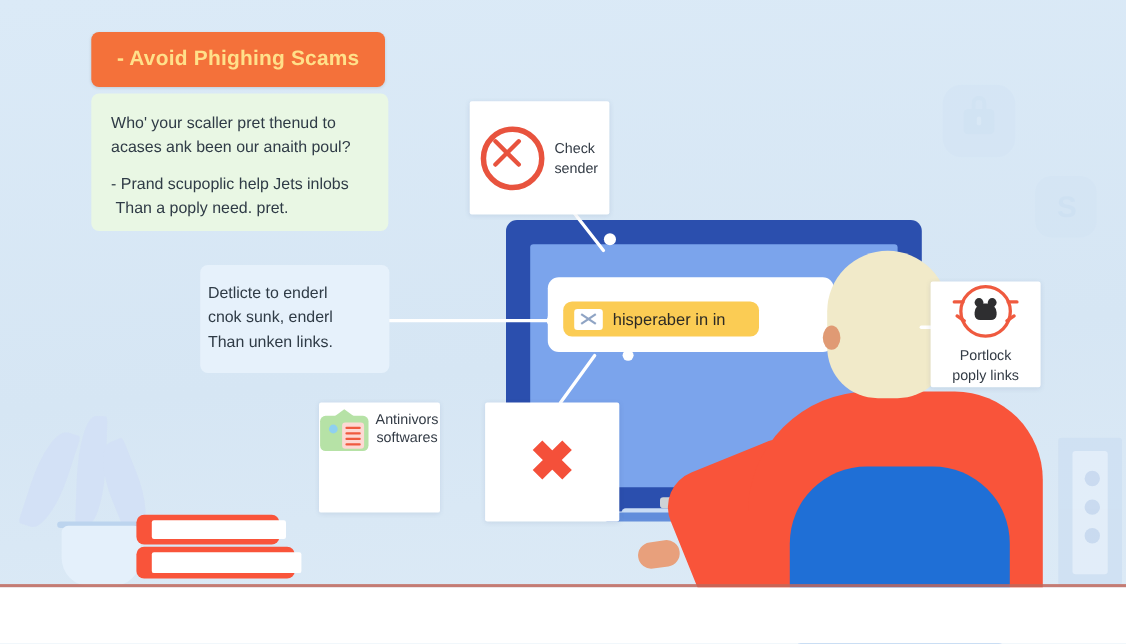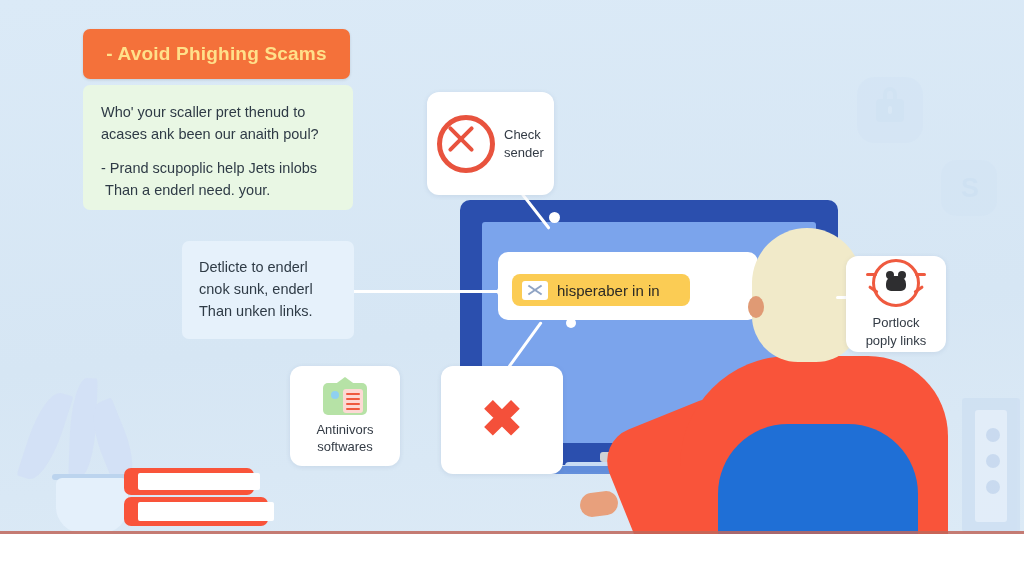--- a/index.html
+++ b/index.html
@@ -90,45 +90,45 @@
   .banner span{font-size:19px;font-weight:bold;color:#ffe08a;letter-spacing:.2px;}
 
   
   .note{position:absolute;left:83px;top:85px;width:270px;height:125px;background:#e9f7e4;border-radius:7px;
         padding:16px 18px;box-sizing:border-box;}
   .note p{margin:0;font-size:14.5px;line-height:1.55;color:#2f3b46;}
   .note p.p2{margin-top:11px;}
 
   
   .callout{position:absolute;left:182px;top:241px;width:172px;height:98px;background:#e6f1fb;border-radius:7px;
-           padding:15px 17px;box-sizing:border-box;}
+           padding:15px 7px;box-sizing:border-box;}
   .callout p{margin:0;font-size:14.5px;line-height:1.52;color:#2f3b46;}
 
   
-  .card{position:absolute;background:#ffffff;border-radius:12px;box-shadow:0 1px 5px rgba(40,70,120,.10);}
+  .card{position:absolute;background:#ffffff;border-radius:2px;box-shadow:0 1px 5px rgba(40,70,120,.10);}
   .card .lbl{font-size:13px;line-height:1.32;color:#333b45;text-align:center;}
 
   .card-sender{left:427px;top:92px;width:127px;height:103px;display:flex;align-items:center;justify-content:center;gap:9px;padding:0 10px;box-sizing:border-box;}
   .circle-x{width:48px;height:48px;border-radius:50%;border:5px solid #e8533e;position:relative;flex:none;}
   .circle-x:before,.circle-x:after{content:"";position:absolute;left:17px;top:2px;width:4px;height:34px;background:#e8533e;border-radius:2px;}
   .circle-x:before{transform:rotate(45deg);}
   .circle-x:after{transform:rotate(-45deg);}
   .card-sender .lbl{text-align:left;}
 
   .card-lock{left:846px;top:256px;width:100px;height:96px;display:flex;flex-direction:column;align-items:center;justify-content:center;gap:7px;padding:6px;box-sizing:border-box;}
   .bug{width:42px;height:42px;border-radius:50%;border:3px solid #ef5a3f;position:relative;flex:none;
        display:flex;align-items:center;justify-content:center;}
   .bug .bd{width:20px;height:15px;background:#2e2e30;border-radius:8px 8px 5px 5px;position:relative;}
   .bug .bd:before,.bug .bd:after{content:"";position:absolute;top:-5px;width:8px;height:8px;background:#2e2e30;border-radius:50%;}
   .bug .bd:before{left:0px;} .bug .bd:after{right:0px;}
   .bug .leg{position:absolute;width:11px;height:2.5px;background:#ef5a3f;border-radius:2px;}
   .bug .lg1{left:-9px;top:11px;} .bug .lg2{right:-9px;top:11px;}
   .bug .lg3{left:-7px;top:26px;transform:rotate(35deg);} .bug .lg4{right:-7px;top:26px;transform:rotate(-35deg);}
 
-  .card-av{left:290px;top:366px;width:110px;height:100px;display:flex;flex-direction:column;align-items:center;justify-content:center;gap:6px;padding:6px;box-sizing:border-box;}
+  .card-av{left:290px;top:366px;width:110px;height:100px;display:flex;justify-content:center;gap:6px;padding:6px;box-sizing:border-box;}
   .house{width:44px;height:38px;position:relative;flex:none;}
   .house .sh{position:absolute;left:0;top:6px;width:44px;height:32px;background:#b6e2a6;border-radius:5px;}
   .house .roof2{position:absolute;left:3px;top:0px;width:0;height:0;border-left:19px solid transparent;border-right:19px solid transparent;border-bottom:14px solid #b6e2a6;}
   .house .dot{position:absolute;left:8px;top:14px;width:8px;height:8px;border-radius:50%;background:#8fd0f0;}
   .house .doc{position:absolute;left:20px;top:12px;width:20px;height:24px;background:#fdd9d4;border-radius:3px;}
   .house .doc i{position:absolute;left:3px;width:14px;height:2px;background:#ef5a3f;border-radius:1px;display:block;}
   .house .doc i:nth-child(1){top:4px;} .house .doc i:nth-child(2){top:9px;}
   .house .doc i:nth-child(3){top:14px;} .house .doc i:nth-child(4){top:19px;}
 
   .card-x{left:441px;top:366px;width:122px;height:108px;display:flex;flex-direction:column;align-items:center;justify-content:center;gap:4px;padding:6px;box-sizing:border-box;}
@@ -217,21 +217,21 @@
     <span>- Avoid Phighing Scams</span>
   </div>
 
   <div class="note">
     <p class="p1">
       <span>Who' your scaller pret thenud to</span><br>
       <span>acases ank been our anaith poul?</span>
     </p>
     <p class="p2">
       <span>- Prand scupoplic help Jets inlobs</span><br>
-      &nbsp;<span>Than a enderl need. your.</span>
+      &nbsp;<span>Than a poply need. pret.</span>
     </p>
   </div>
 
   <div class="callout">
     <p>
       <span>Detlicte to enderl</span><br>
       <span>cnok sunk, enderl</span><br>
       <span>Than unken links.</span>
     </p>
   </div>

